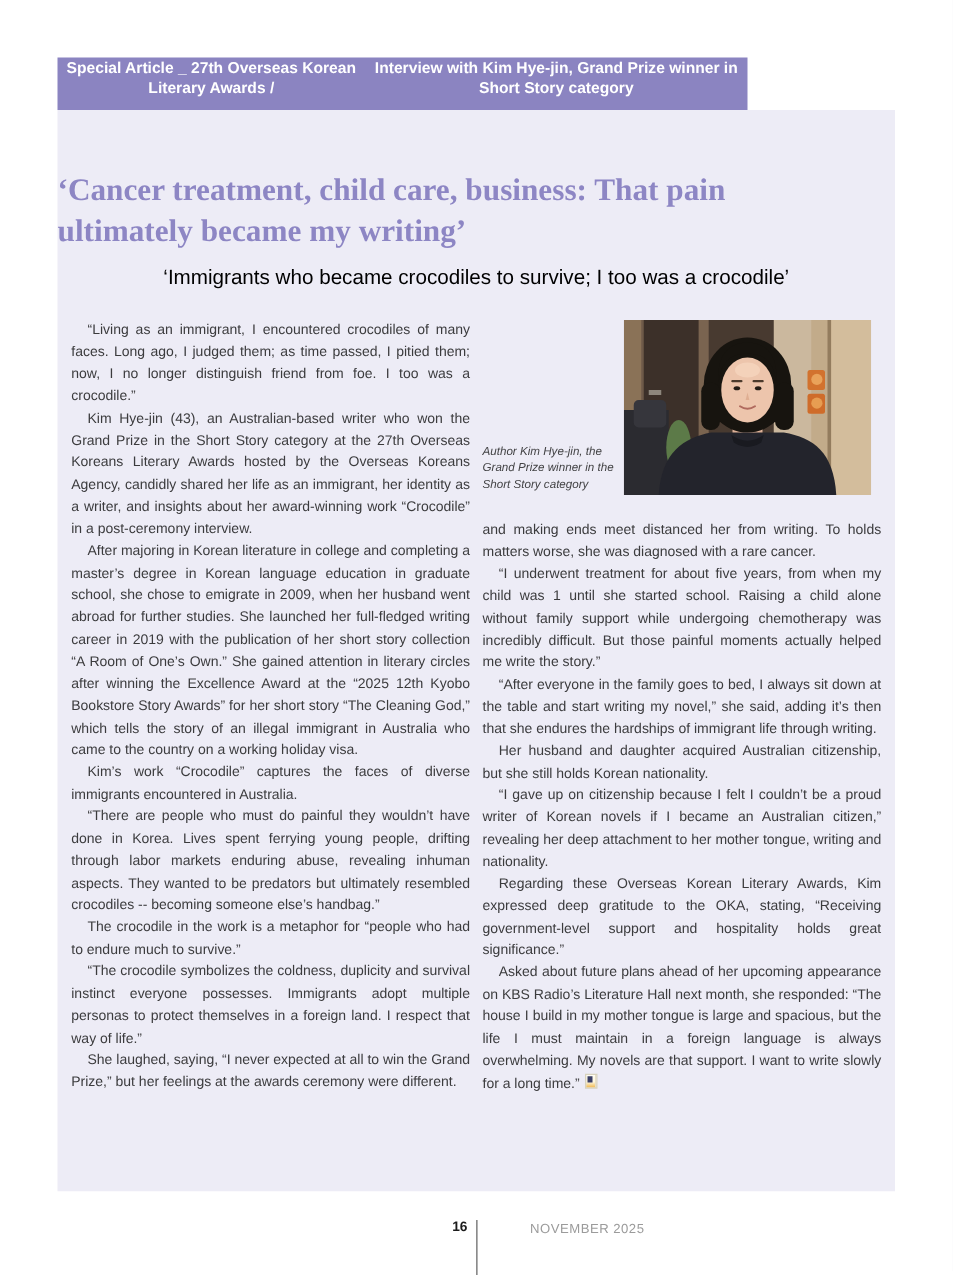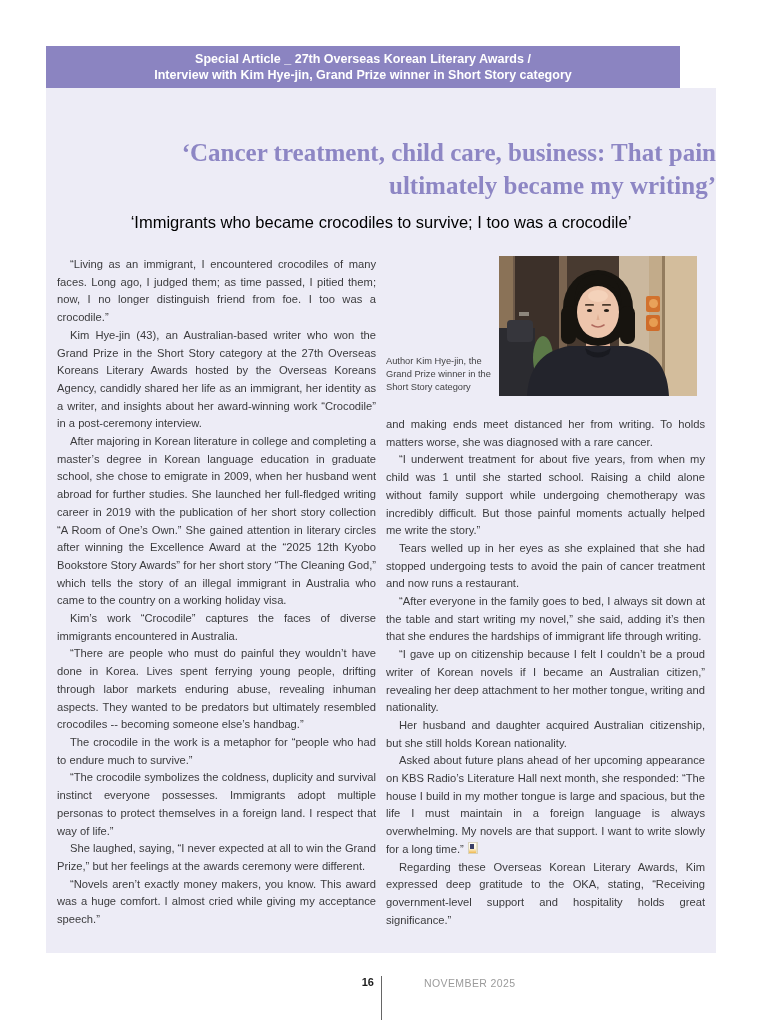--- a/index.html
+++ b/index.html
@@ -3,47 +3,47 @@
 <meta charset="utf-8">
 <style>
   html,body { margin:0; padding:0; background:#ffffff; }
   .page {
     position:relative; width:762px; height:1020px; margin:0 auto;
     background:#ffffff; overflow:hidden;
     font-family:"Liberation Sans", sans-serif;
     -webkit-font-smoothing:antialiased;
   }
   .banner {
-    position:absolute; left:46px; top:46px; width:634px; height:42px;
+    position:absolute; left:46px; top:46px; width:552px; height:42px;
     background:#8b84c1; color:#ffffff;
-    display:flex; flex-direction:column; justify-content:center;
+    display:flex; flex-direction:row; justify-content:center;
     text-align:center; font-weight:bold; font-size:12.5px; line-height:16px;
   }
   .panel {
     position:absolute; left:46px; top:88px; width:670px; height:865px;
     background:#edecf6;
   }
   .title {
-    margin-top:48px; text-align:right;
+    margin-top:48px; text-align:left;
     font-family:"Liberation Serif", serif; font-weight:bold;
     color:#8d86c4; font-size:25px; line-height:33px;
   }
   .subtitle {
     text-align:center; color:#000000; font-size:16.5px; margin-top:11px;
   }
   .columns {
     display:flex; gap:10px; padding:0 11px; margin-top:24px;
   }
   .col {
     width:325px; color:#3b3b3d; font-size:11.2px; line-height:17.7px;
     text-align:justify;
   }
   .col p { margin:0; text-indent:13px; }
   .col p.no-indent { text-indent:0; }
-  .photo-row { display:flex; align-items:flex-end; gap:8px; margin:0 0 20px 0; }
+  .photo-row { display:flex; align-items:flex-end; gap:8px; margin:0 0 20px 0;font-style:italic; }
   .caption {
     width:105px; font-size:9.3px; line-height:13px; color:#434345;
     text-align:left; padding-bottom:2px;
   }
   .caption div { text-indent:0; }
   .photo-frame { width:198px; height:140px; flex:none; overflow:hidden; }
   .end-icon {
     display:inline-block; width:8px; height:10px; margin-left:4px;
     vertical-align:-1px; position:relative;
     background:linear-gradient(180deg,#fffdf4 0%,#fdf6dd 55%,#f0b84f 100%);
@@ -89,21 +89,20 @@
 
       <div class="col">
           <p>“Living as an immigrant, I encountered crocodiles of many faces. Long ago, I judged them; as time passed, I pitied them; now, I no longer distinguish friend from foe. I too was a crocodile.”</p>
           <p>Kim Hye-jin (43), an Australian-based writer who won the Grand Prize in the Short Story category at the 27th Overseas Koreans Literary Awards hosted by the Overseas Koreans Agency, candidly shared her life as an immigrant, her identity as a writer, and insights about her award-winning work “Crocodile” in a post-ceremony interview.</p>
           <p>After majoring in Korean literature in college and completing a master’s degree in Korean language education in graduate school, she chose to emigrate in 2009, when her husband went abroad for further studies. She launched her full-fledged writing career in 2019 with the publication of her short story collection “A Room of One’s Own.” She gained attention in literary circles after winning the Excellence Award at the “2025 12th Kyobo Bookstore Story Awards” for her short story “The Cleaning God,” which tells the story of an illegal immigrant in Australia who came to the country on a working holiday visa.</p>
           <p>Kim’s work “Crocodile” captures the faces of diverse immigrants encountered in Australia.</p>
           <p>“There are people who must do painful they wouldn’t have done in Korea. Lives spent ferrying young people, drifting through labor markets enduring abuse, revealing inhuman aspects. They wanted to be predators but ultimately resembled crocodiles -- becoming someone else’s handbag.”</p>
           <p>The crocodile in the work is a metaphor for “people who had to endure much to survive.”</p>
           <p>“The crocodile symbolizes the coldness, duplicity and survival instinct everyone possesses. Immigrants adopt multiple personas to protect themselves in a foreign land. I respect that way of life.”</p>
           <p>She laughed, saying, “I never expected at all to win the Grand Prize,” but her feelings at the awards ceremony were different.</p>
-          <p>“Novels aren’t exactly money makers, you know. This award was a huge comfort. I almost cried while giving my acceptance speech.”</p>
         </div>
 
       <div class="col">
         <div class="photo-row">
           <div class="caption">
               <div>Author Kim Hye-jin, the</div>
               <div>Grand Prize winner in the</div>
               <div>Short Story category</div>
             </div>
           <div class="photo-frame">
@@ -144,26 +143,25 @@
                 <path d="M93 69 Q99 73 105 69" stroke="#b06a5e" stroke-width="1.6" fill="none" stroke-linecap="round"></path>
                 <path d="M28 140 C30 106 48 94 70 90 L128 90 C152 94 168 106 170 140 Z" fill="#23242c"></path>
                 <path d="M86 92 Q99 101 112 92 L110 98 Q99 105 88 98 Z" fill="#191a20"></path>
               </g>
             </svg>
           </div>
         </div>
         <div>
             <p class="no-indent">and making ends meet distanced her from writing. To holds matters worse, she was diagnosed with a rare cancer.</p>
             <p>“I underwent treatment for about five years, from when my child was 1 until she started school. Raising a child alone without family support while undergoing chemotherapy was incredibly difficult. But those painful moments actually helped me write the story.”</p>
-            <p>Tears welled up in her eyes as she explained that she had stopped undergoing tests to avoid the pain of cancer treatment and now runs a restaurant.</p>
             <p>“After everyone in the family goes to bed, I always sit down at the table and start writing my novel,” she said, adding it’s then that she endures the hardships of immigrant life through writing.</p>
+            <p>Her husband and daughter acquired Australian citizenship, but she still holds Korean nationality.</p>
             <p>“I gave up on citizenship because I felt I couldn’t be a proud writer of Korean novels if I became an Australian citizen,” revealing her deep attachment to her mother tongue, writing and nationality.</p>
-            <p>Her husband and daughter acquired Australian citizenship, but she still holds Korean nationality.</p>
+            <p>Regarding these Overseas Korean Literary Awards, Kim expressed deep gratitude to the OKA, stating, “Receiving government-level support and hospitality holds great significance.”</p>
             <p>Asked about future plans ahead of her upcoming appearance on KBS Radio’s Literature Hall next month, she responded: “The house I build in my mother tongue is large and spacious, but the life I must maintain in a foreign language is always overwhelming. My novels are that support. I want to write slowly for a long time.”<span class="end-icon"></span></p>
-            <p>Regarding these Overseas Korean Literary Awards, Kim expressed deep gratitude to the OKA, stating, “Receiving government-level support and hospitality holds great significance.”</p>
           </div>
       </div>
 
     </div>
   </div>
 
   <div class="footer-num">16</div>
   <div class="footer-divider"></div>
   <div class="footer-issue">NOVEMBER 2025</div>
 

